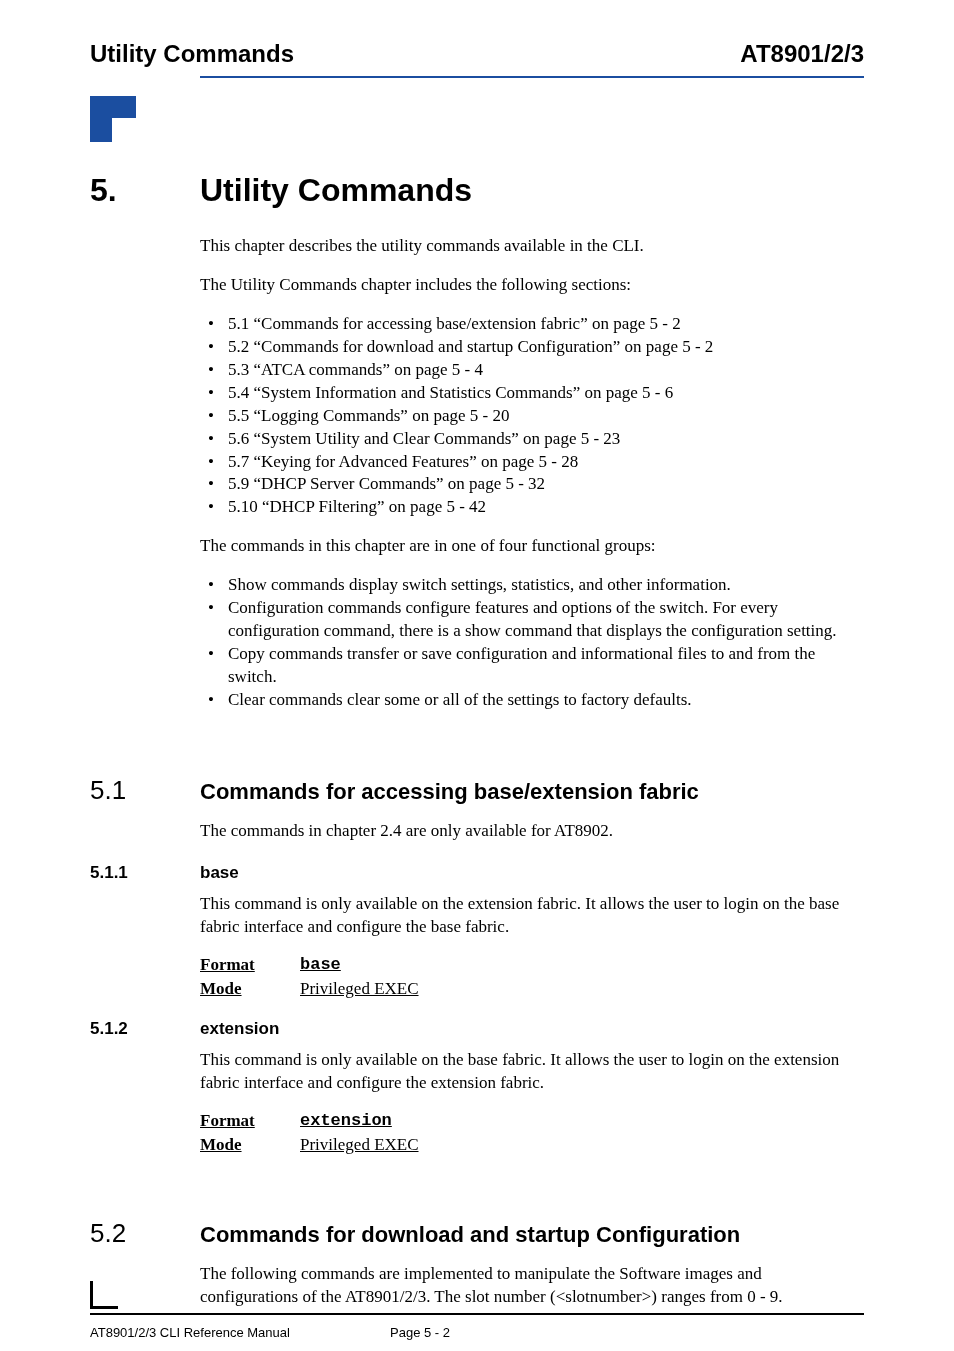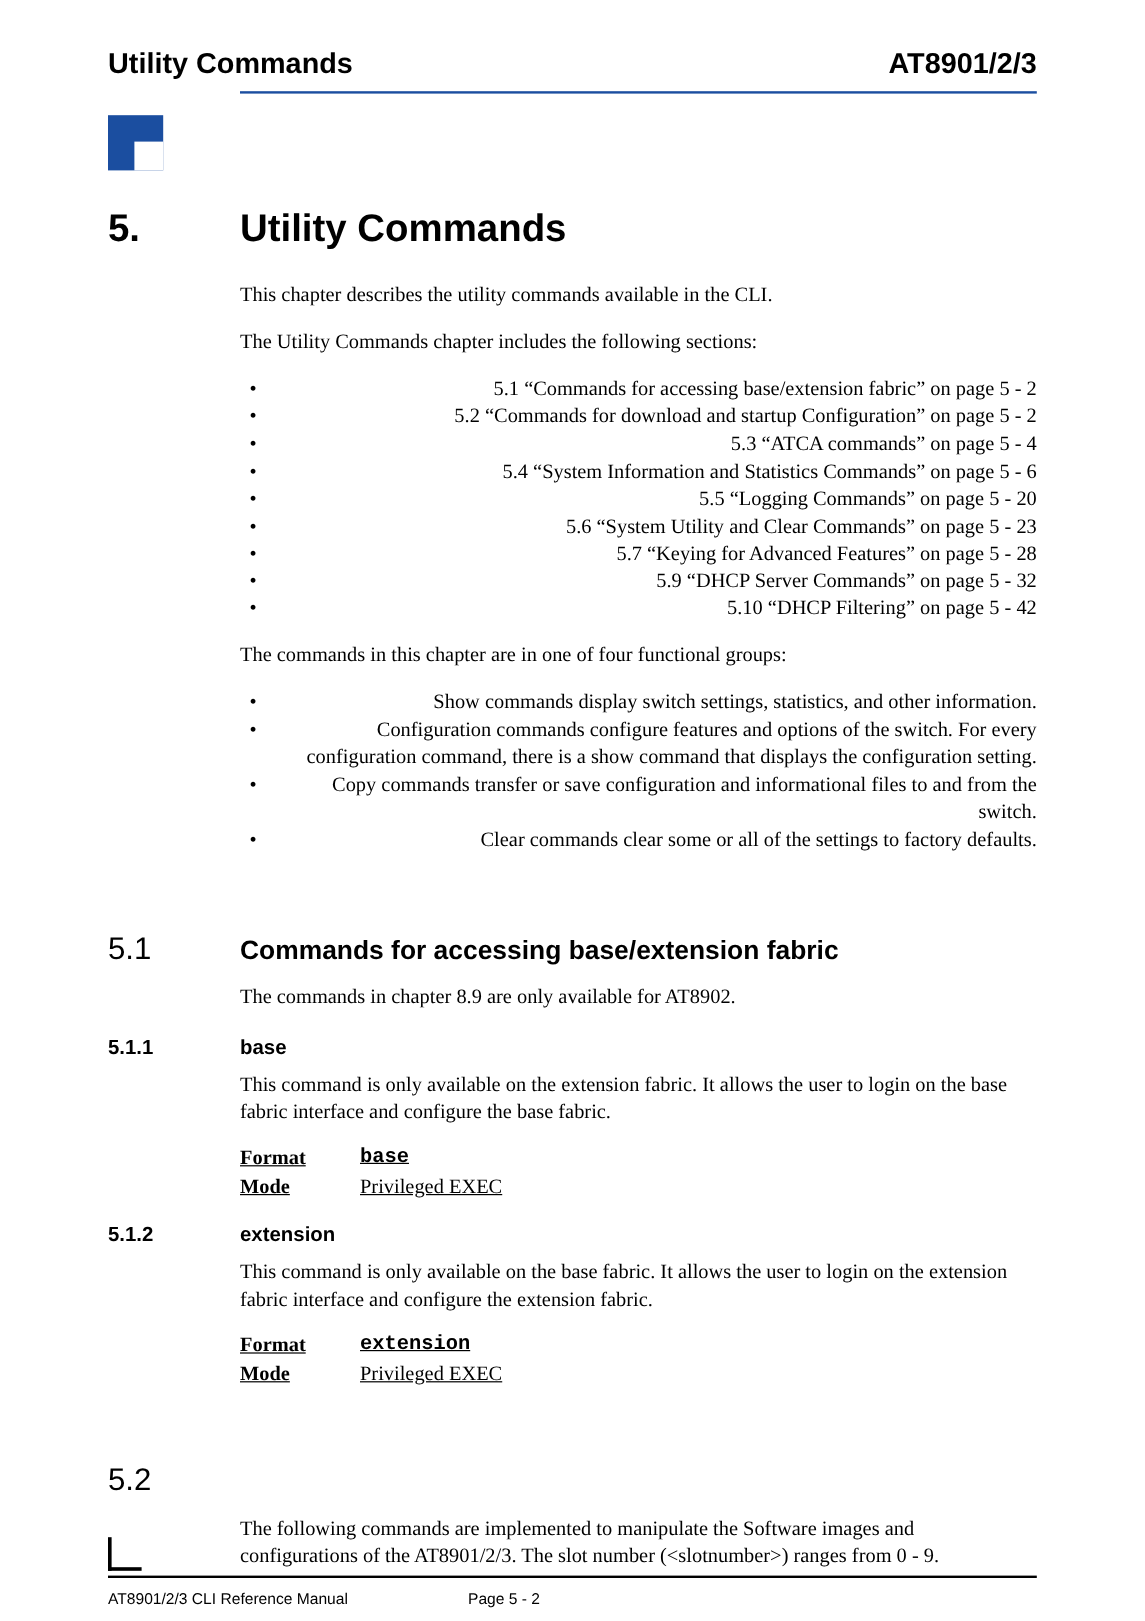--- a/index.html
+++ b/index.html
@@ -7,21 +7,21 @@
   .page { width: 954px; min-height: 1351px; padding: 40px 90px 30px 90px; position: relative; }
   .header-row { display: flex; justify-content: space-between; align-items: baseline; font-family: Arial, Helvetica, sans-serif; font-weight: bold; font-size: 24px; margin-bottom: 8px; }
   .content-shift { margin-left: 110px; }
   .blue-hr { border: none; border-top: 2px solid #1b4ea0; margin-bottom: 18px; }
   .logo-box { width: 46px; height: 46px; background: #1b4ea0; position: relative; margin-bottom: 30px; }
   .logo-cut { position: absolute; right: 0; bottom: 0; width: 24px; height: 24px; background: #fff; }
   .chapter-row { display: flex; align-items: baseline; margin-bottom: 26px; }
   .chapter-num { font-family: Arial, Helvetica, sans-serif; font-weight: bold; font-size: 32px; width: 110px; }
   .chapter-title { font-family: Arial, Helvetica, sans-serif; font-weight: bold; font-size: 32px; }
   .body-p { font-size: 17px; line-height: 1.35; margin-bottom: 16px; }
-  ul.toc, ul.bul { list-style: none; margin-bottom: 16px; text-align: right; }
+  ul.toc, ul.bul { list-style: none; margin-bottom: 16px; }
   ul.toc li, ul.bul li { font-size: 17px; line-height: 1.35; padding-left: 28px; position: relative; }
   ul.toc li::before, ul.bul li::before { content: "•"; position: absolute; left: 8px; top: 0; }
   .sec-row { display: flex; align-items: baseline; margin-top: 28px; margin-bottom: 14px; }
   .sec-num { font-family: Arial, Helvetica, sans-serif; font-weight: normal; font-size: 26px; width: 110px; margin-top: 35px; }
   .sec-title { font-family: Arial, Helvetica, sans-serif; font-weight: bold; font-size: 22px; }
   .subsec-row { display: flex; align-items: center; margin-top: 20px; margin-bottom: 10px; }
   .subsec-num { font-family: Arial, Helvetica, sans-serif; font-weight: bold; font-size: 17px; width: 110px; }
   .subsec-title { font-family: Arial, Helvetica, sans-serif; font-weight: bold; font-size: 17px; }
   .defrow { display: flex; font-size: 17px; margin-bottom: 4px; text-decoration: underline; }
   .defrow .lab { font-weight: bold; width: 100px; font-family: "Times New Roman", Times, serif; }
@@ -77,21 +77,21 @@
       <li>Copy commands transfer or save configuration and informational files to and from the switch.</li>
       <li>Clear commands clear some or all of the settings to factory defaults.</li>
     </ul>
   </div>
 
   <div class="sec-row">
     <span class="sec-num">5.1</span>
     <span class="sec-title">Commands for accessing base/extension fabric</span>
   </div>
   <div class="content-shift">
-    <p class="body-p">The commands in chapter 8.9 are only available for AT8902.</p>
+    <p class="body-p">The commands in chapter 2.4 are only available for AT8902.</p>
   </div>
 
   <div class="subsec-row">
     <span class="subsec-num">5.1.1</span>
     <span class="subsec-title">base</span>
   </div>
   <div class="content-shift">
     <p class="body-p">This command is only available on the extension fabric. It allows the user to login on the base fabric interface and configure the base fabric.</p>
     <div class="defrow">
       <span class="lab">Format</span>
@@ -114,20 +114,21 @@
       <span class="valmono">extension</span>
     </div>
     <div class="defrow">
       <span class="lab">Mode</span>
       <span class="val">Privileged EXEC</span>
     </div>
   </div>
 
   <div class="sec-row">
     <span class="sec-num">5.2</span>
+    <span class="sec-title">Commands for download and startup Configuration</span>
   </div>
   <div class="content-shift">
     <p class="body-p">The following commands are implemented to manipulate the Software images and configurations of the AT8901/2/3. The slot number  (&lt;slotnumber&gt;) ranges from 0 - 9.</p>
   </div>
 
   <div class="footer-zone">
     <div class="footer-logo"></div>
     <hr class="footer-hr">
     <div class="footer-row">
       <span class="footer-left">AT8901/2/3 CLI Reference Manual</span>

